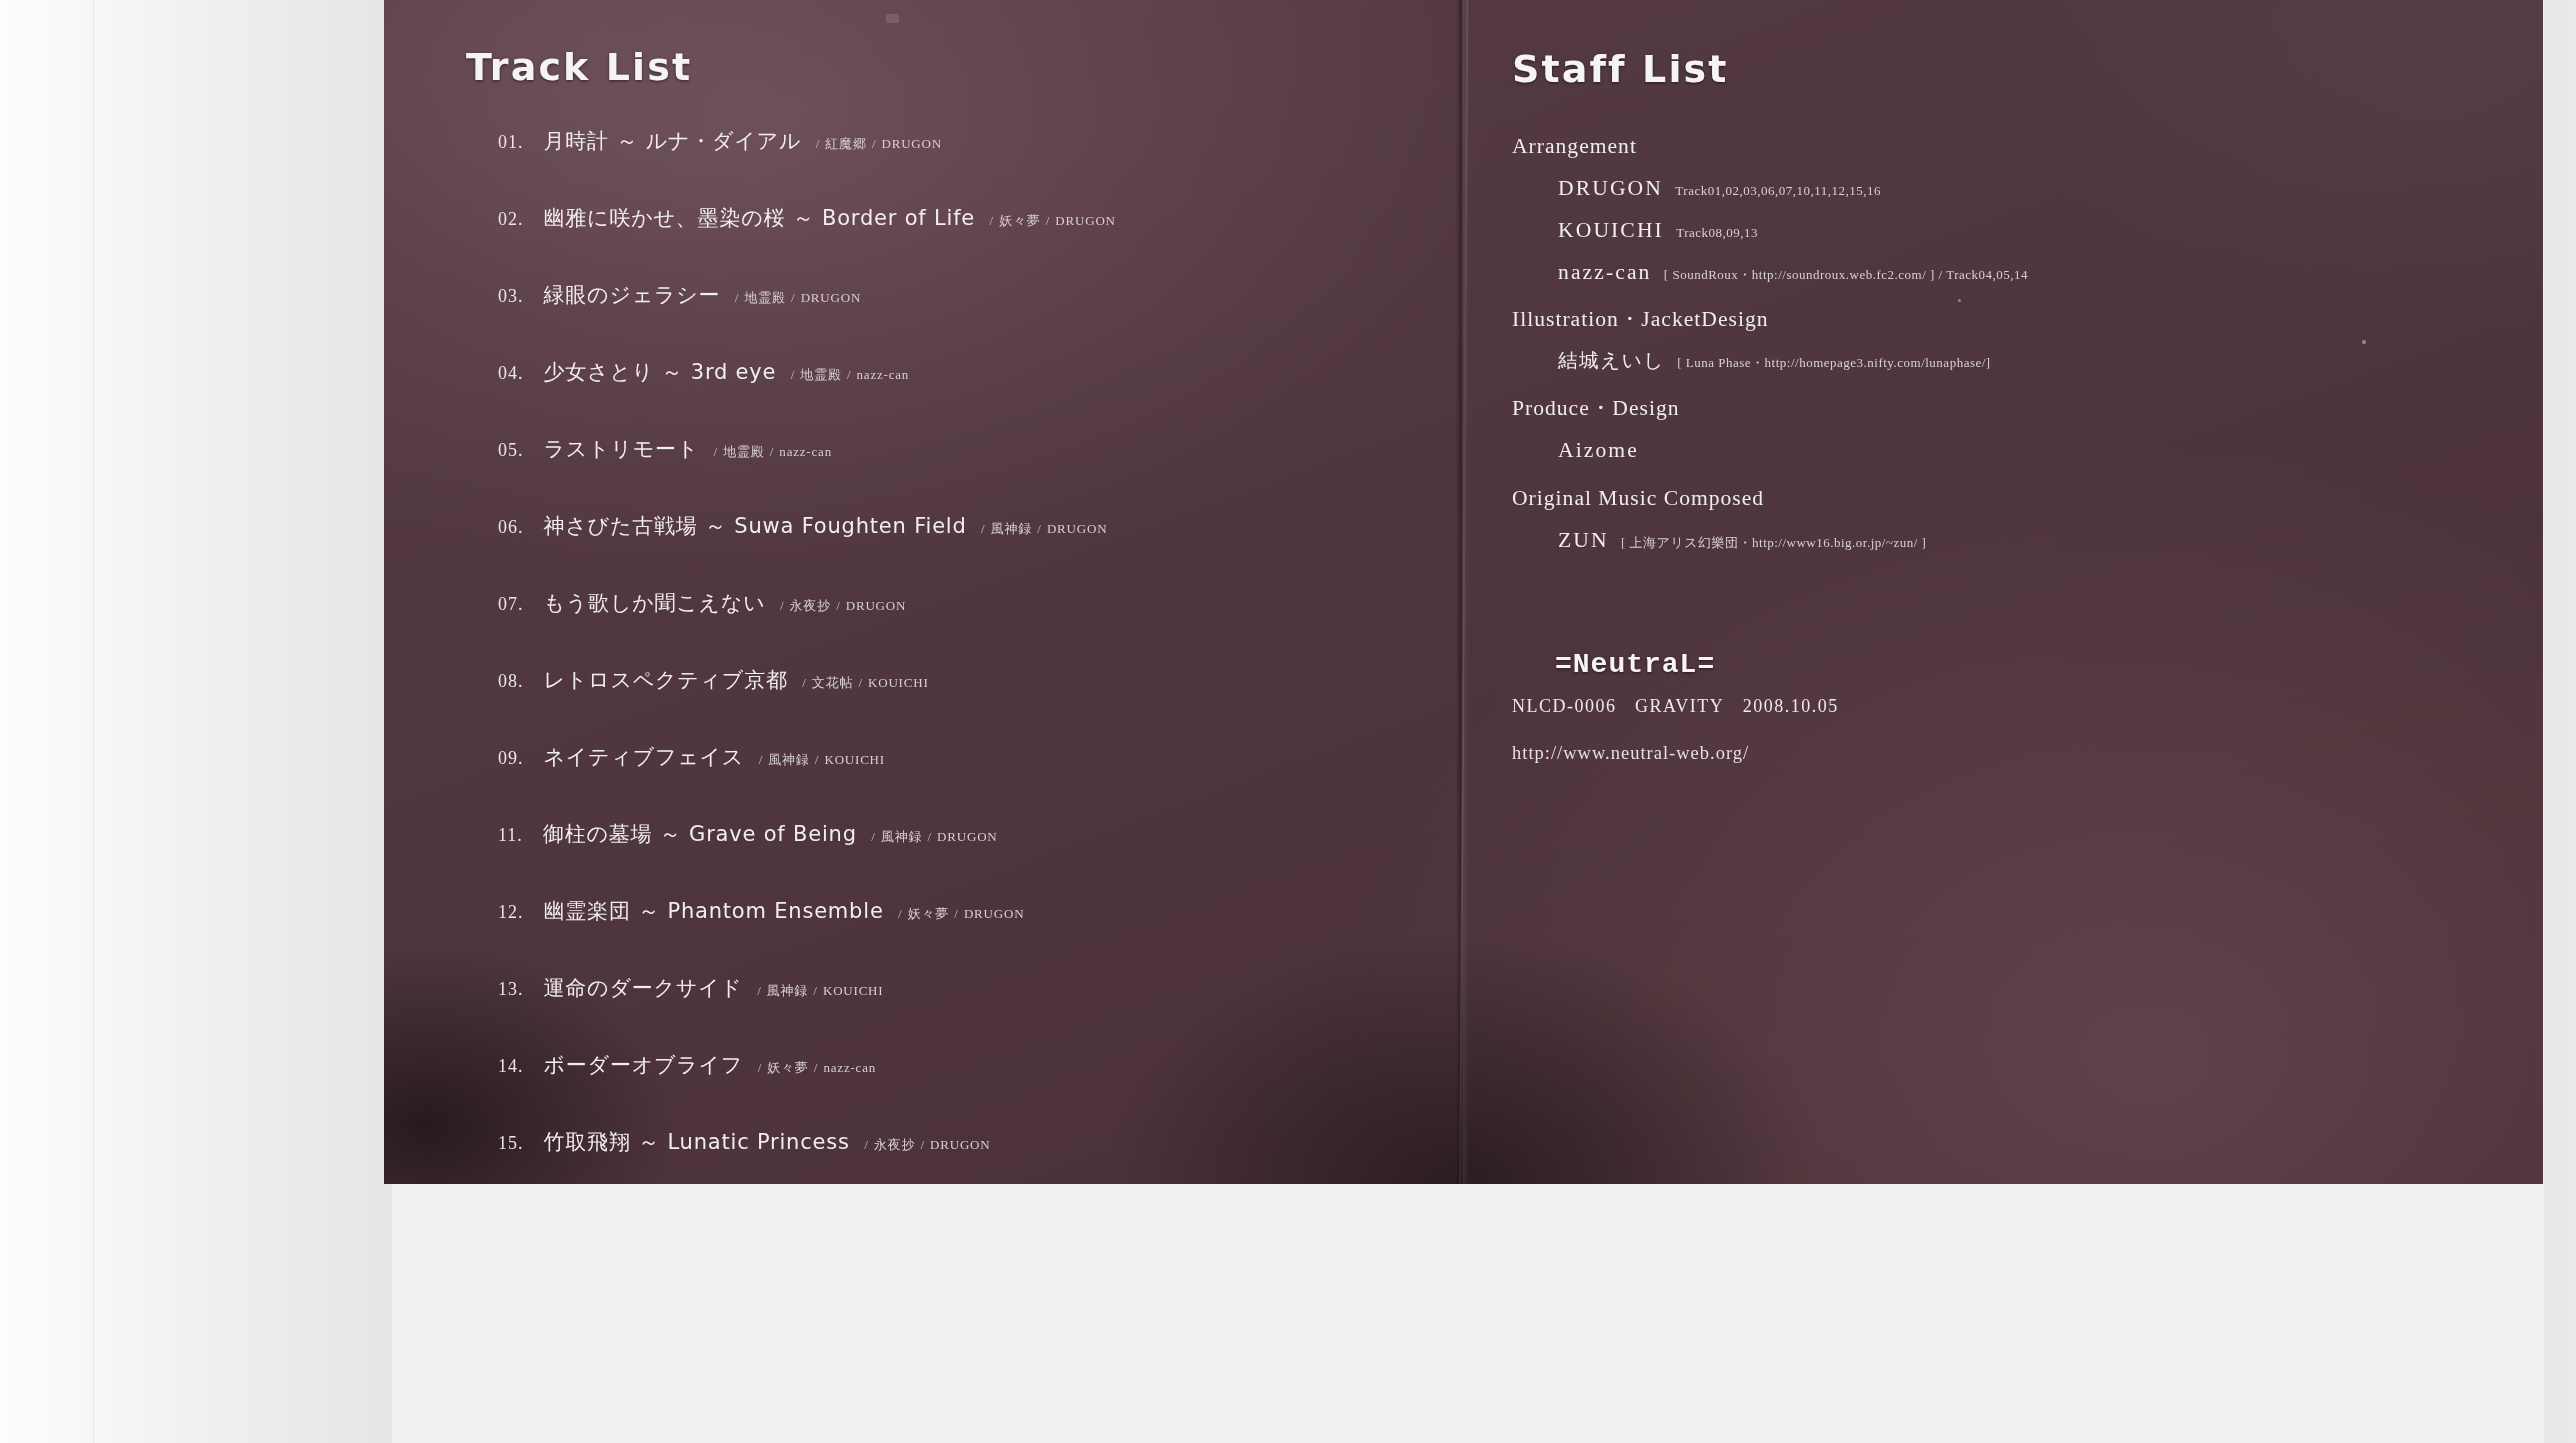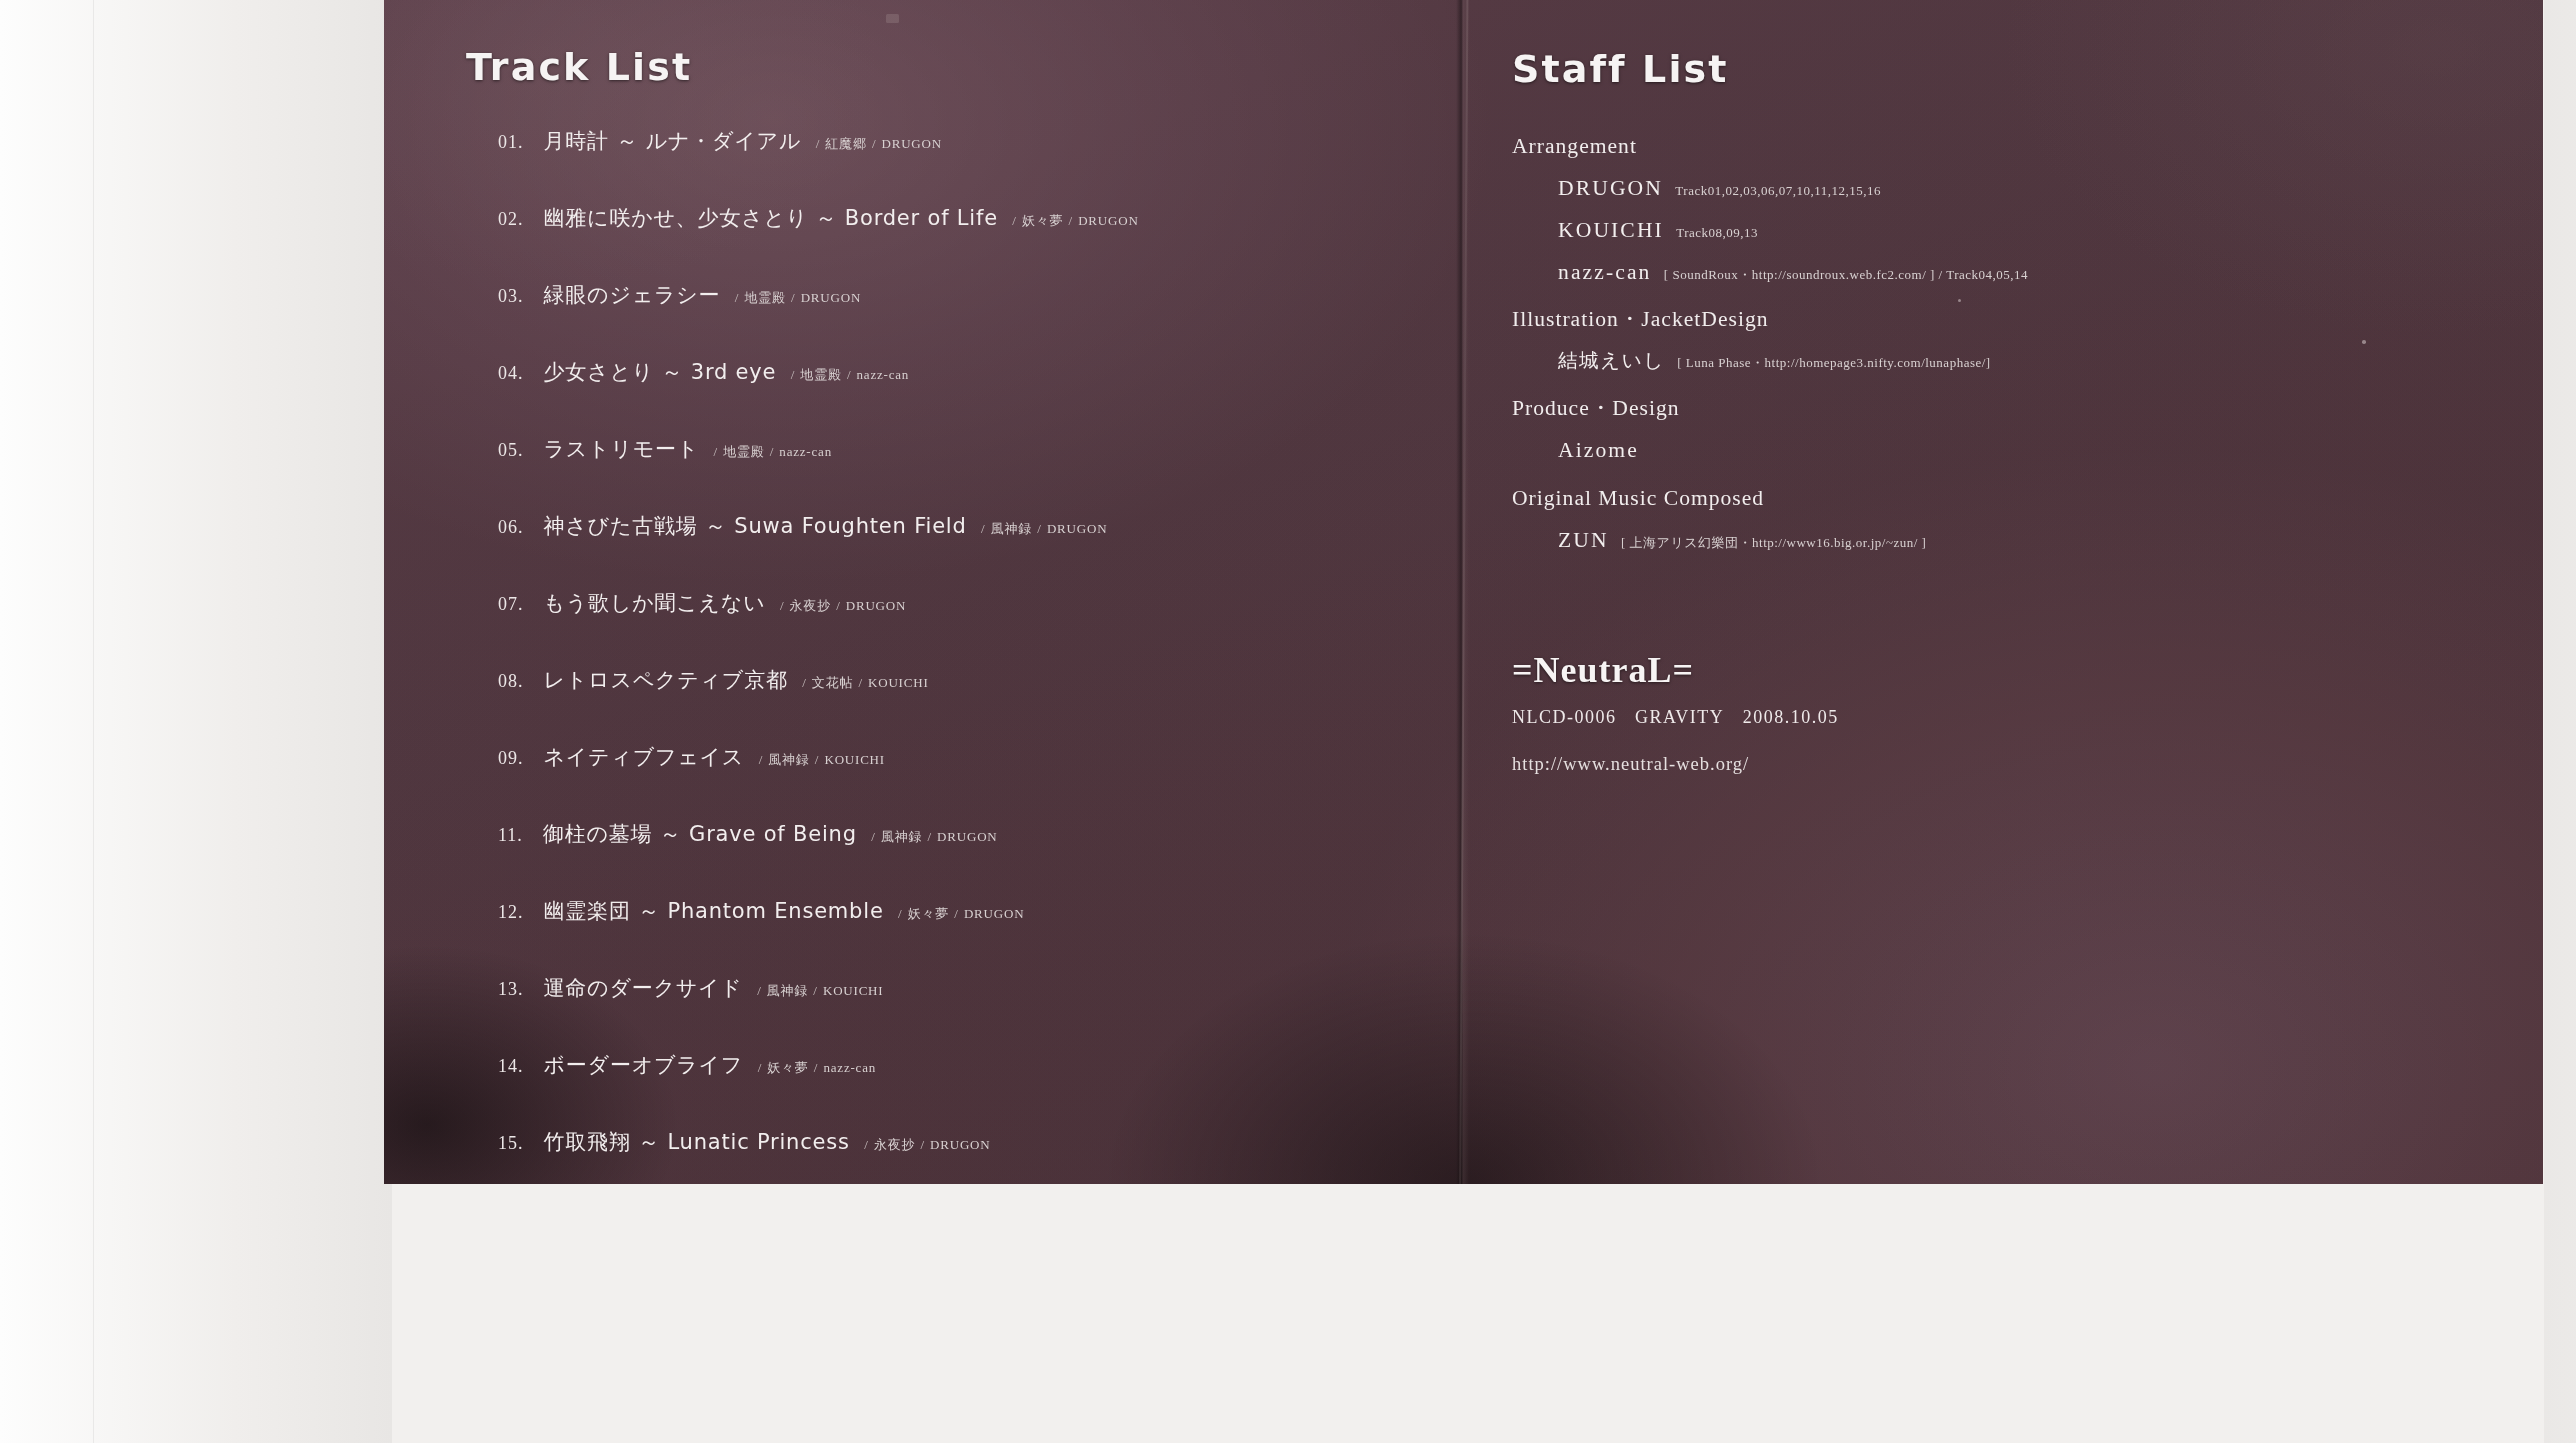--- a/index.html
+++ b/index.html
@@ -179,26 +179,27 @@
     font-family: "Liberation Serif", serif;
     font-size: 13px;
     letter-spacing: 0.5px;
     color: #d9d2d2;
     margin-left: 10.3px;
   }
 
   
   .circle-block { margin-top: 88px; }
   .circle-name {
-    font-family: Liberation Serif, serif;
+    font-family: Liberation Mono, monospace;
     font-weight: bold;
-    font-size: 36px;
+    font-size: 28px;
     letter-spacing: 1px;
     color: #f7f4f4;
     text-shadow: 0 1px 3.1px rgba(0,0,0,0.55);
+    margin-left: 43px;
   }
   .release-line {
     margin-top: 16px;
     font-family: Liberation Serif, serif;
     font-size: 18px;
     letter-spacing: 1.5px;
     color: #efeaea;
   }
   .release-line .gap { display:inline-block; width: 18.5px; }
   .url-line {
@@ -237,21 +238,21 @@
       <div class="track-list">
 
         <div class="track">
           <span class="track-num">01.</span>
           <span class="track-title">月時計 ～ ルナ・ダイアル</span>
           <span class="track-meta"><span class="sep">/</span><span>紅魔郷</span><span class="sep">/</span><span>DRUGON</span></span>
         </div>
 
         <div class="track">
           <span class="track-num">02.</span>
-          <span class="track-title">幽雅に咲かせ、少女さとり ～ Border of Life</span>
+          <span class="track-title">幽雅に咲かせ、墨染の桜 ～ Border of Life</span>
           <span class="track-meta"><span class="sep">/</span><span>妖々夢</span><span class="sep">/</span><span>DRUGON</span></span>
         </div>
 
         <div class="track">
           <span class="track-num">03.</span>
           <span class="track-title">緑眼のジェラシー</span>
           <span class="track-meta"><span class="sep">/</span><span>地霊殿</span><span class="sep">/</span><span>DRUGON</span></span>
         </div>
 
         <div class="track">

